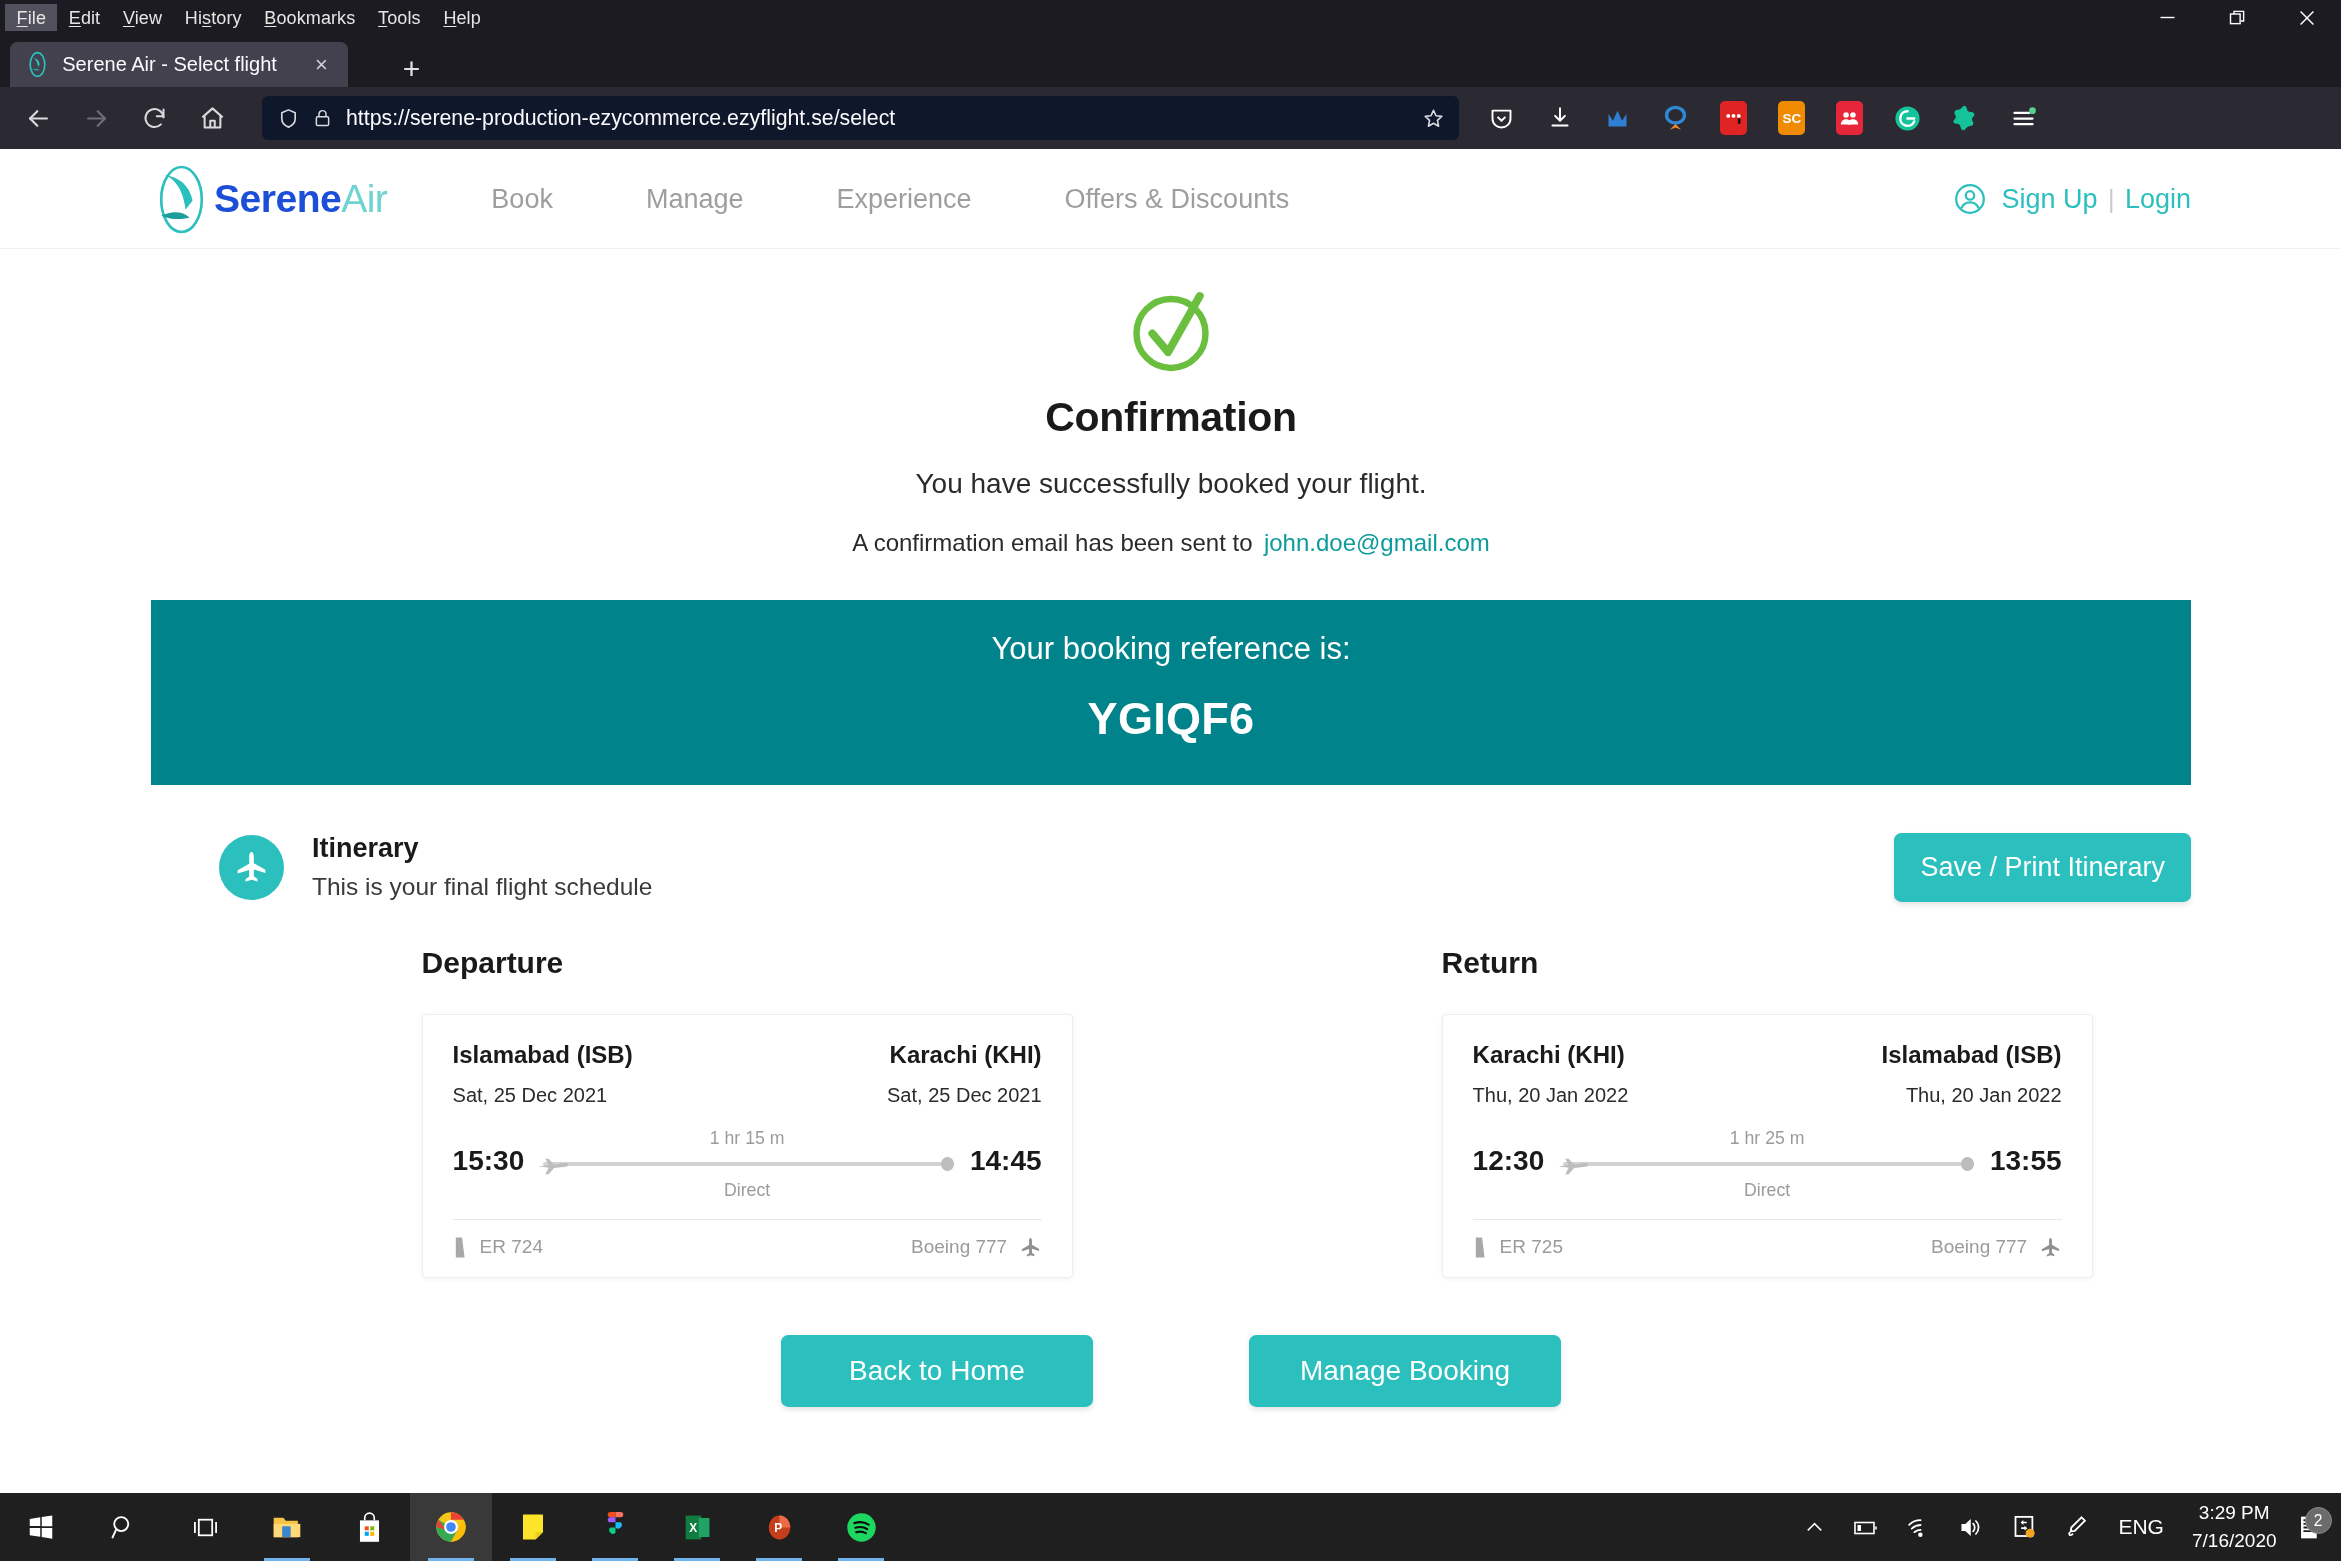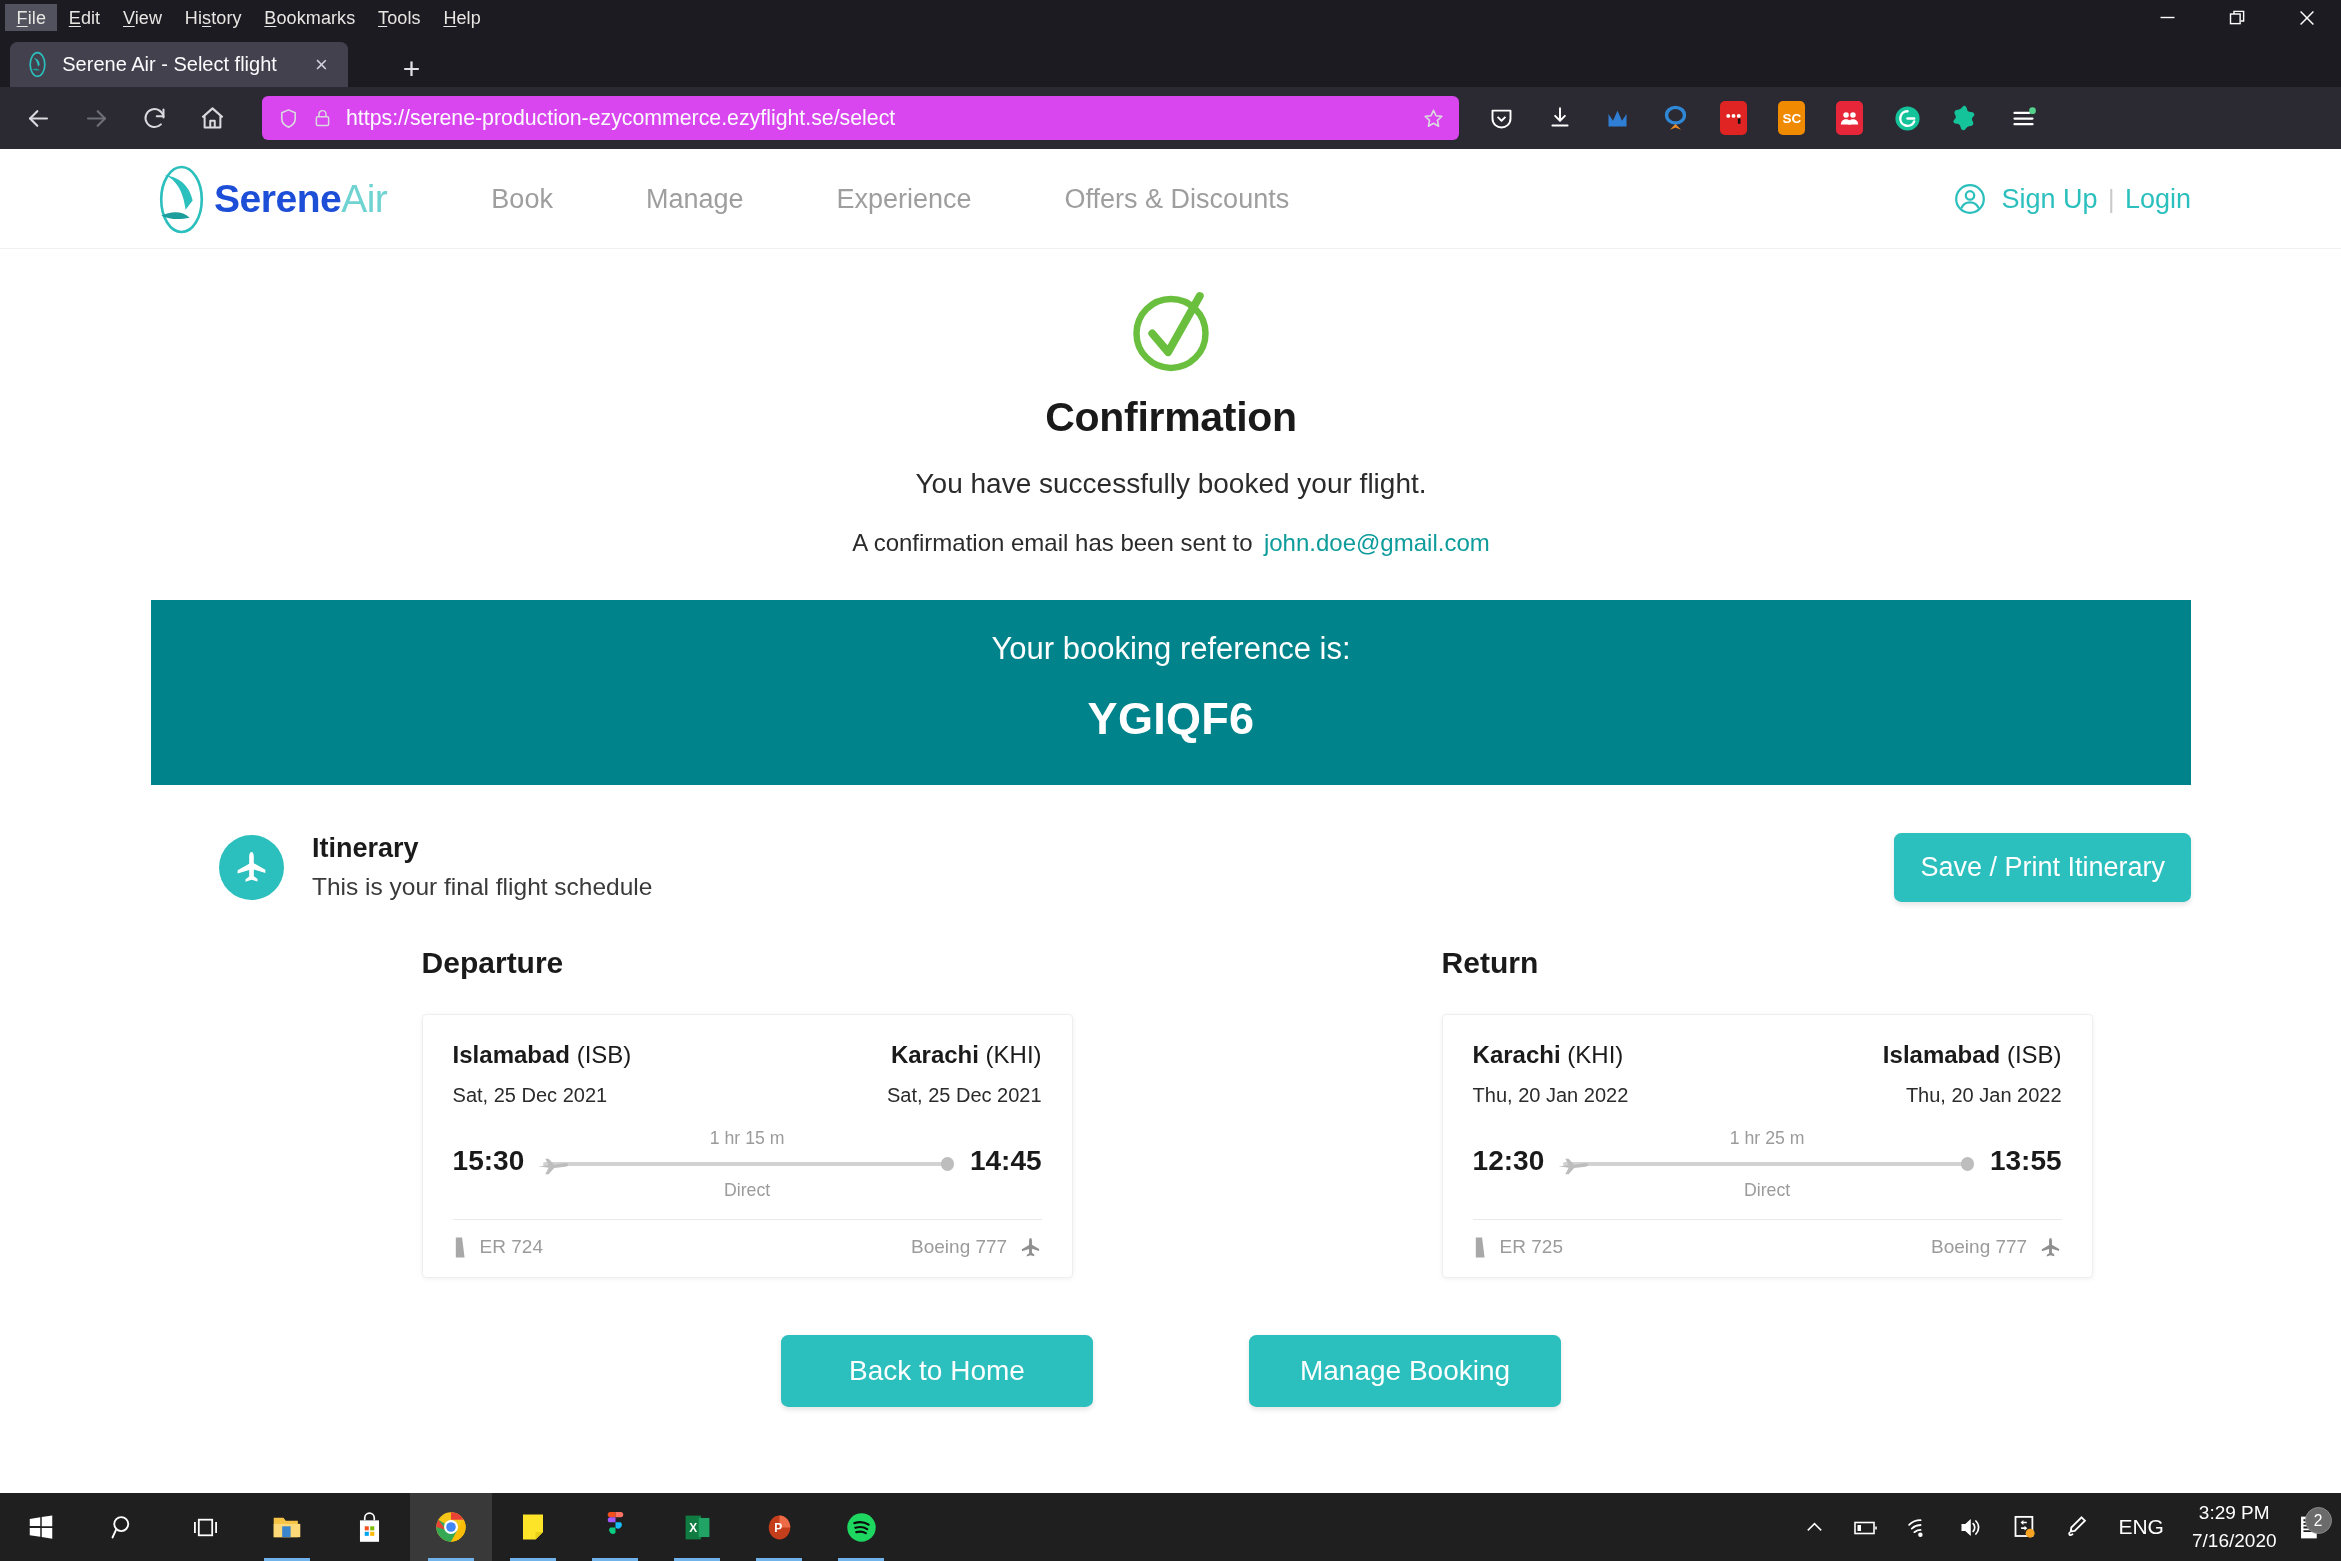--- a/index.html
+++ b/index.html
@@ -53,21 +53,21 @@
     position:absolute; top:87px; left:0; width:2342px; height:62px;
     background:#2b2a33; display:flex; align-items:center;
   }
   .navbtn {
     width:58px; height:58px; display:flex; align-items:center; justify-content:center;
     color:#d9d9de; flex:0 0 58px;
   }
   .navbtn.first { margin-left:9.4px; }
   .navbtn.dim { color:#6e6e78; }
   .urlbar {
-    flex:1; height:44px; background:#d946ef; border-radius:6.2px;
+    flex:1; height:44px; background:#0f172a; border-radius:6.2px;
     margin:0 13.5px 0 21px; display:flex; align-items:center; padding:0 14.6px;
     max-width:1197px;
   }
   .urlbar .shield, .urlbar .lock { margin-right:12.5px; color:#d9d9de; display:flex; }
   .url-text { flex:1; color:#fbfbfe; font-size:21.3px; white-space:nowrap; overflow:hidden; }
   .url-star { color:#d9d9de; margin-left:10.4px; display:flex; }
   .ext-tray { display:flex; align-items:center; gap:0; padding-right:5.2px; }
   .ext { width:58px; height:58px; display:flex; align-items:center; justify-content:center; }
   .ext-box { width:27px; height:34px; border-radius:5px; display:flex; align-items:center;
              justify-content:center; color:#fff; font-size:13.5px; font-weight:bold; }
@@ -127,21 +127,21 @@
   .flights { display:flex; margin-top:44px; padding:0 151px 0 151px; }
   .flight-col { width:50%; padding:0 15.6px; }
   .flight-head { font-size:30px; font-weight:bold; color:#1a1a1a; margin-left:255px; }
   .flight-card {
     margin:34px 0 0 255px; width:651px; background:#fff;
     border:0.5px solid #eeeeee; border-radius:4.2px; box-shadow:0 1px 5.2px rgba(0,0,0,.06);
     padding:26px 30px 0 30px;
   }
   .fc-top { display:flex; justify-content:space-between; }
   .fc-city { font-size:24px; font-weight:bold; color:#1a1a1a; }
-  .fc-city .code { font-weight:400; }
+  .fc-city .code { font-weight:700; }
   .fc-date { font-size:20px; color:#2b2b2b; font-weight:300; margin-top:15.6px; }
   .fc-right { text-align:right; }
   .fc-mid { display:flex; align-items:center; margin-top:23px; }
   .fc-time { font-size:28px; font-weight:bold; color:#1a1a1a; white-space:nowrap; }
   .fc-line { flex:1; position:relative; margin:0 19px; height:62px; }
   .fc-dur {
     position:absolute; top:-2.1px; left:50%; transform:translateX(-50%);
     font-size:17.7px; color:#9b9b9b; font-weight:300; white-space:nowrap;
   }
   .fc-bar { position:absolute; top:32px; left:0; right:0; height:4.2px; background:#d2d2d2; border-radius:2.1px; }

